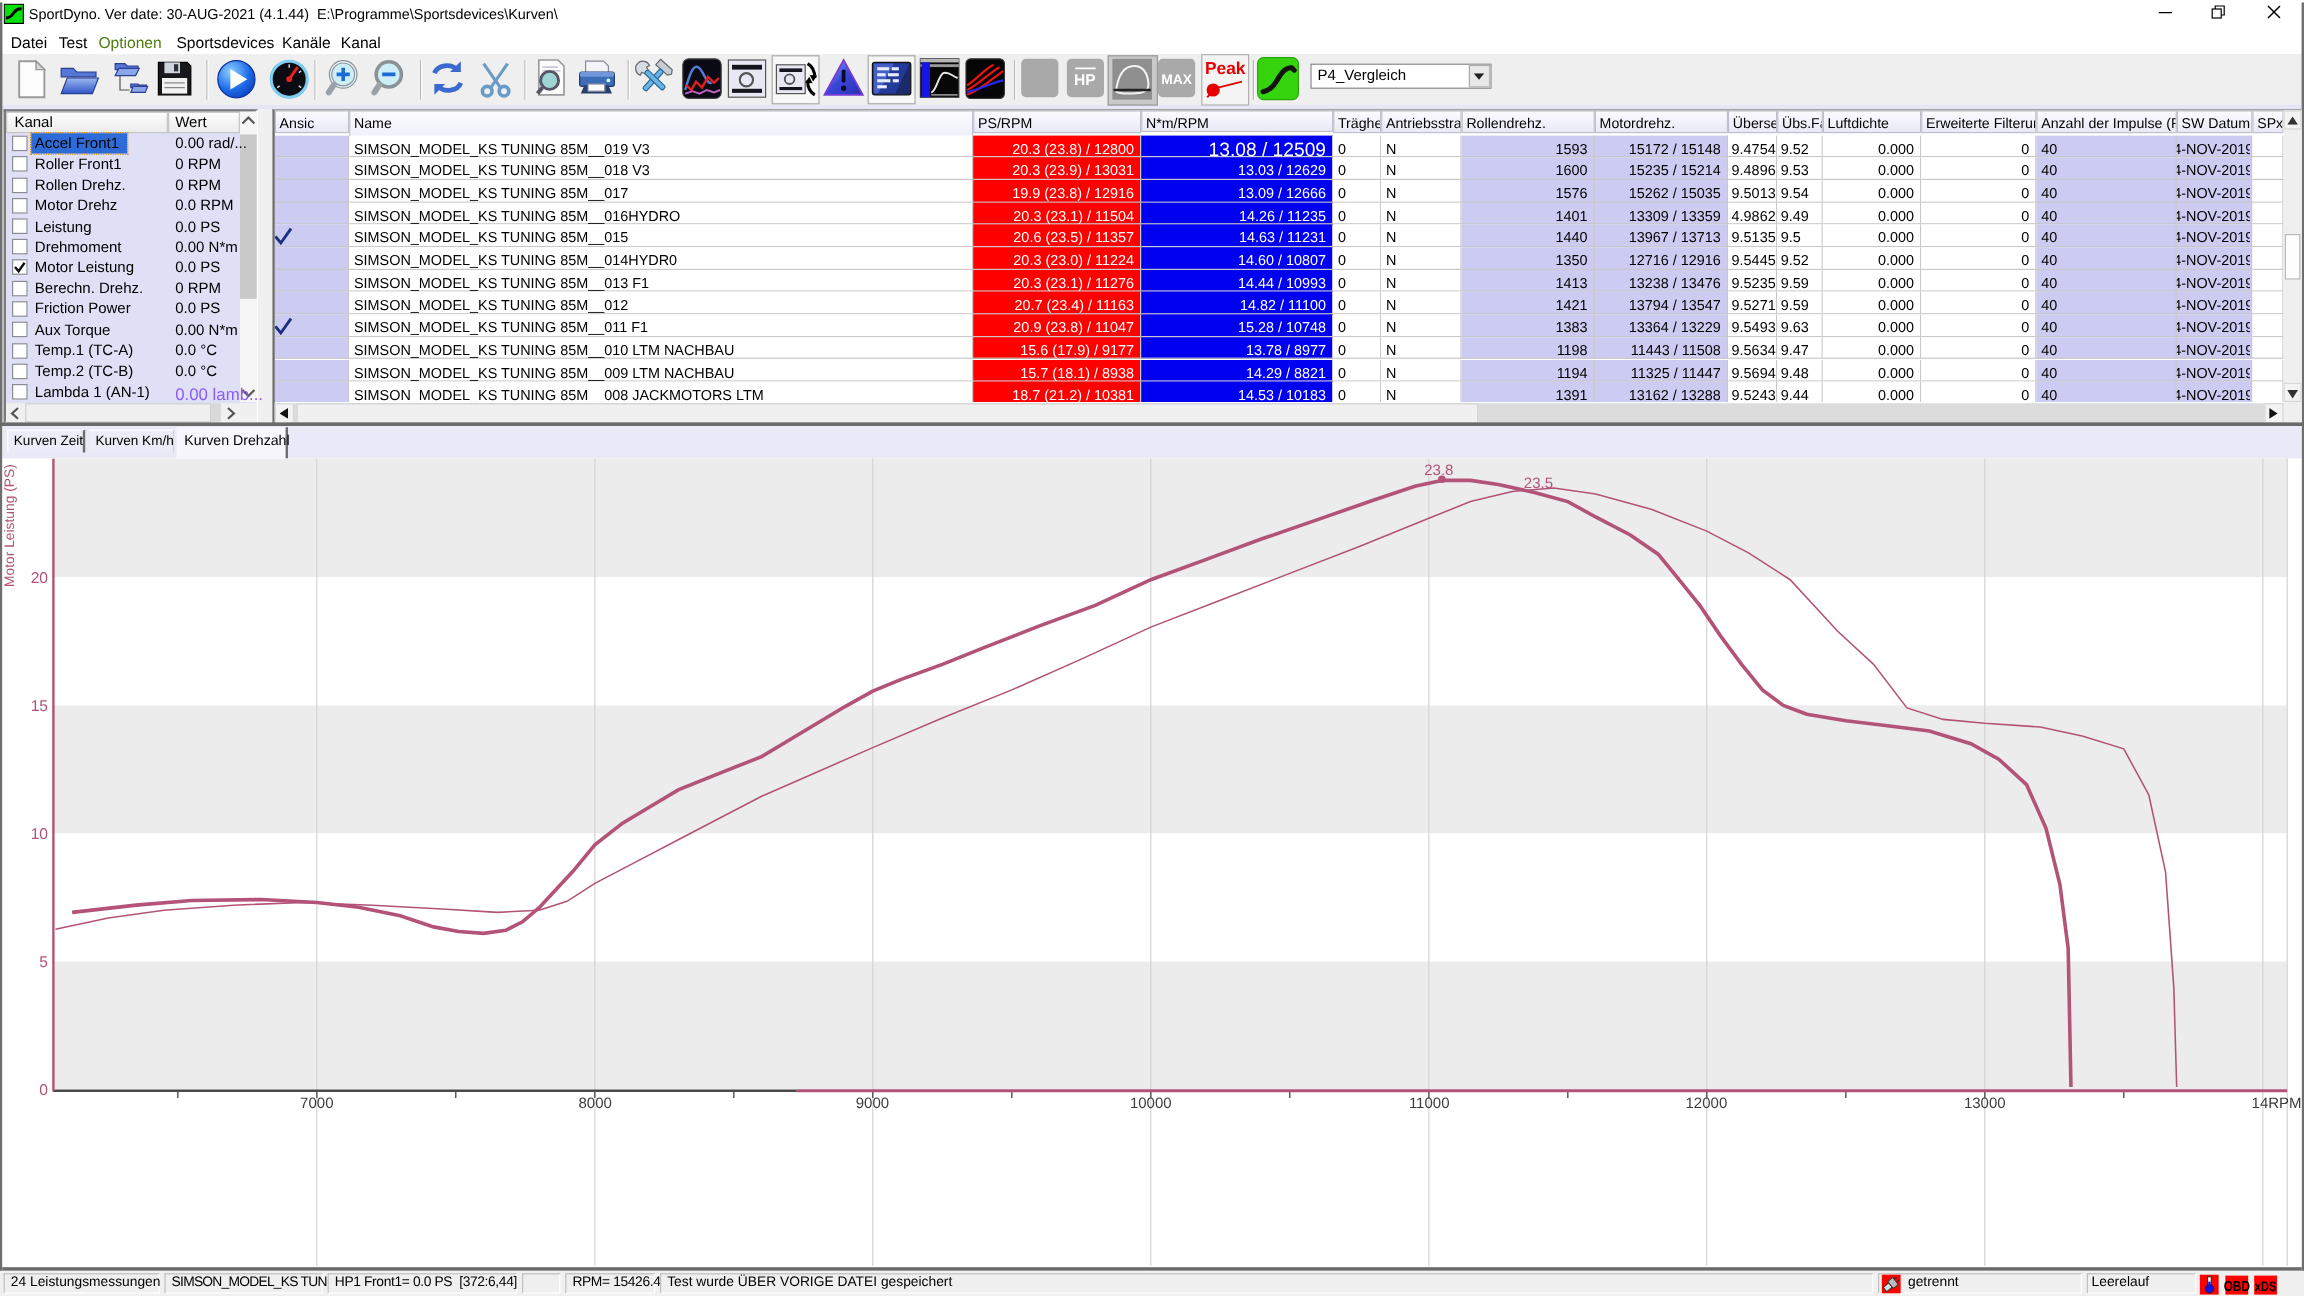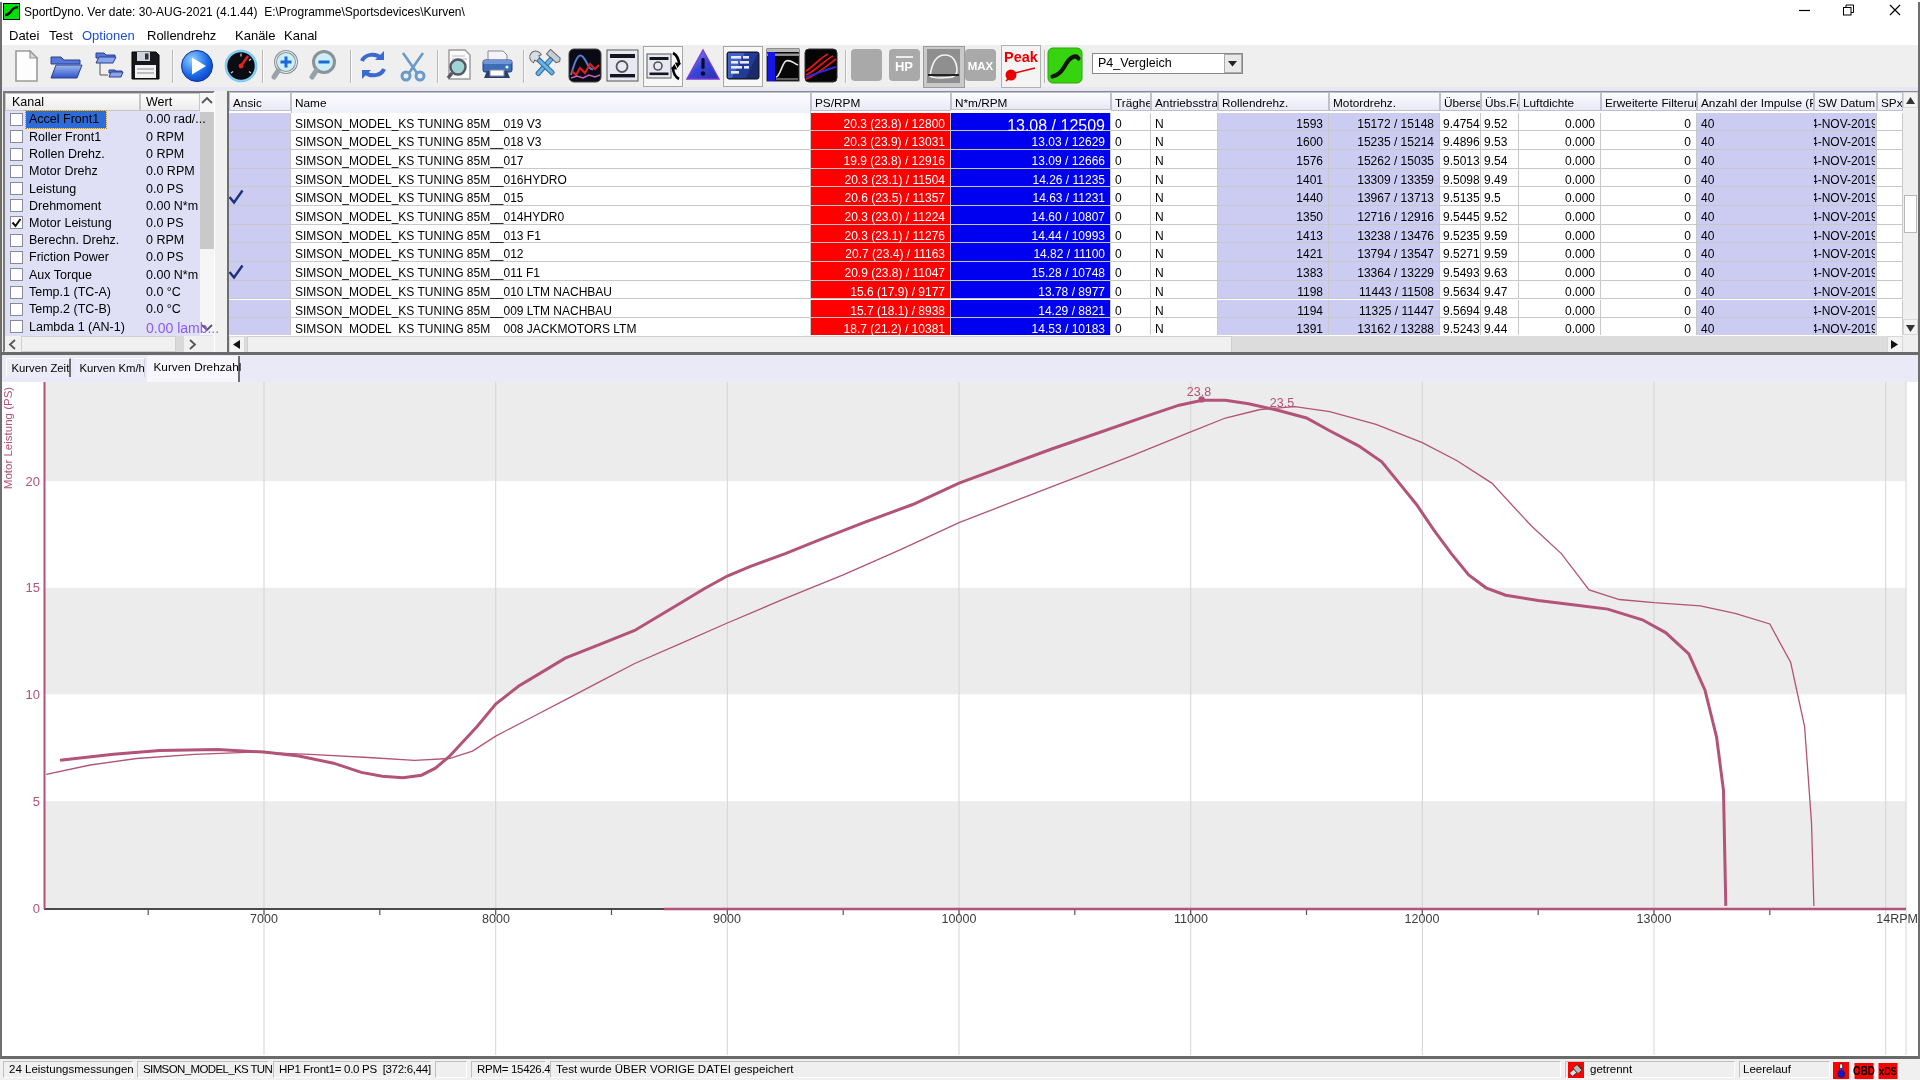--- a/index.html
+++ b/index.html
@@ -15,22 +15,22 @@
 <div class="txt" style="left:24px;top:5px;font-size:12px;color:#000;">SportDyno. Ver date: 30-AUG-2021 (4.1.44)&nbsp; E:\Programme\Sportsdevices\Kurven\</div>
 <svg class="ab" style="left:1794px;top:0" width="126" height="22">
     <line x1="5" y1="10.5" x2="16" y2="10.5" stroke="#000" stroke-width="1.2"></line>
     <rect x="49.5" y="7.5" width="7.5" height="7.5" fill="none" stroke="#000" stroke-width="1"></rect>
     <path d="M52,7.5 v-2.5 h7.5 v7.5 h-2.5" fill="none" stroke="#000" stroke-width="1"></path>
     <path d="M96,5 l10,10 M106,5 l-10,10" stroke="#000" stroke-width="1.2"></path>
   </svg>
 <div class="ab" style="left:0;top:24px;width:1920px;height:21px;background:#fff;"></div>
 <div class="txt" style="left:9px;top:28px;font-size:13px;color:#000;">Datei</div>
 <div class="txt" style="left:49px;top:28px;font-size:13px;color:#000;">Test</div>
-<div class="txt" style="left:82px;top:28px;font-size:13px;color:#1d4ed8;">Optionen</div>
-<div class="txt" style="left:147px;top:28px;font-size:13px;color:#000;">Rollendrehz</div>
+<div class="txt" style="left:82px;top:28px;font-size:13px;color:#4d7c0f;">Optionen</div>
+<div class="txt" style="left:147px;top:28px;font-size:13px;color:#000;">Sportsdevices</div>
 <div class="txt" style="left:235px;top:28px;font-size:13px;color:#000;">Kanäle</div>
 <div class="txt" style="left:284px;top:28px;font-size:13px;color:#000;">Kanal</div>
 <div class="ab" style="left:0;top:45px;width:1920px;height:42px;background:#efefef;"></div>
 <div class="ab" style="left:0;top:87px;width:1920px;height:4px;background:#e6e6f4;"></div>
 <div class="ab" style="left:172px;top:50px;width:1px;height:33px;background:#b8b8b8;"></div>
 <div class="ab" style="left:173px;top:50px;width:1px;height:33px;background:#fbfbfb;"></div>
 <div class="ab" style="left:262px;top:50px;width:1px;height:33px;background:#b8b8b8;"></div>
 <div class="ab" style="left:263px;top:50px;width:1px;height:33px;background:#fbfbfb;"></div>
 <div class="ab" style="left:350px;top:50px;width:1px;height:33px;background:#b8b8b8;"></div>
 <div class="ab" style="left:351px;top:50px;width:1px;height:33px;background:#fbfbfb;"></div>
@@ -460,21 +460,21 @@
 <div class="ab" style="left:1468px;top:56.6px;width:117px;height:18.7px;background:#ccccf2;border-bottom:1px solid #c8c8c8;border-right:1px solid #c8c8c8;"></div>
 <div class="ab" style="left:1585px;top:56.6px;width:63px;height:18.7px;background:#ccccf2;border-bottom:1px solid #c8c8c8;border-right:1px solid #c8c8c8;"></div>
 <div class="ab" style="left:1648px;top:56.6px;width:26px;height:18.7px;background:#fff;border-bottom:1px solid #c8c8c8;border-right:1px solid #c8c8c8;"></div>
 <div class="txt" style="left:66px;top:60.6px;font-size:12px;">SIMSON_MODEL_KS TUNING 85M__016HYDRO</div>
 <div class="txt" style="left:582px;top:60.6px;width:134px;text-align:right;font-size:12px;color:#fff;">20.3 (23.1) / 11504</div>
 <div class="txt" style="left:722px;top:60.6px;width:154px;text-align:right;font-size:12px;color:#fff;">14.26 / 11235</div>
 <div class="txt" style="left:886px;top:60.6px;font-size:12px;">0</div>
 <div class="txt" style="left:926px;top:60.6px;font-size:12px;">N</div>
 <div class="txt" style="left:989px;top:60.6px;width:105px;text-align:right;font-size:12px;">1401</div>
 <div class="txt" style="left:1100px;top:60.6px;width:105px;text-align:right;font-size:12px;">13309 / 13359</div>
-<div class="txt" style="left:1214px;top:60.6px;font-size:12px;">9.5098</div>
+<div class="txt" style="left:1214px;top:60.6px;font-size:12px;">4.9862</div>
 <div class="txt" style="left:1255px;top:60.6px;font-size:12px;">9.49</div>
 <div class="txt" style="left:1290px;top:60.6px;width:76px;text-align:right;font-size:12px;">0.000</div>
 <div class="txt" style="left:1372px;top:60.6px;width:90px;text-align:right;font-size:12px;">0</div>
 <div class="txt" style="left:1472px;top:60.6px;font-size:12px;">40</div>
 <div class="txt" style="left:1585px;top:60.6px;width:61px;overflow:hidden;font-size:12px;"><span style="margin-left:-3px;">4-NOV-2019</span></div>
 <div class="ab" style="left:0px;top:75.3px;width:62px;height:18.7px;background:#ccccf2;border-bottom:1px solid #c8c8c8;border-right:1px solid #c8c8c8;"></div>
 <div class="ab" style="left:62px;top:75.3px;width:520px;height:18.7px;background:#fff;border-bottom:1px solid #c8c8c8;border-right:1px solid #c8c8c8;"></div>
 <div class="ab" style="left:582px;top:75.3px;width:140px;height:18.7px;background:#ff0000;border-bottom:1px solid #c8c8c8;border-right:1px solid #c8c8c8;"></div>
 <div class="ab" style="left:722px;top:75.3px;width:160px;height:18.7px;background:#0000f0;border-bottom:1px solid #c8c8c8;border-right:1px solid #c8c8c8;"></div>
 <div class="ab" style="left:882px;top:75.3px;width:40px;height:18.7px;background:#fff;border-bottom:1px solid #c8c8c8;border-right:1px solid #c8c8c8;"></div>

